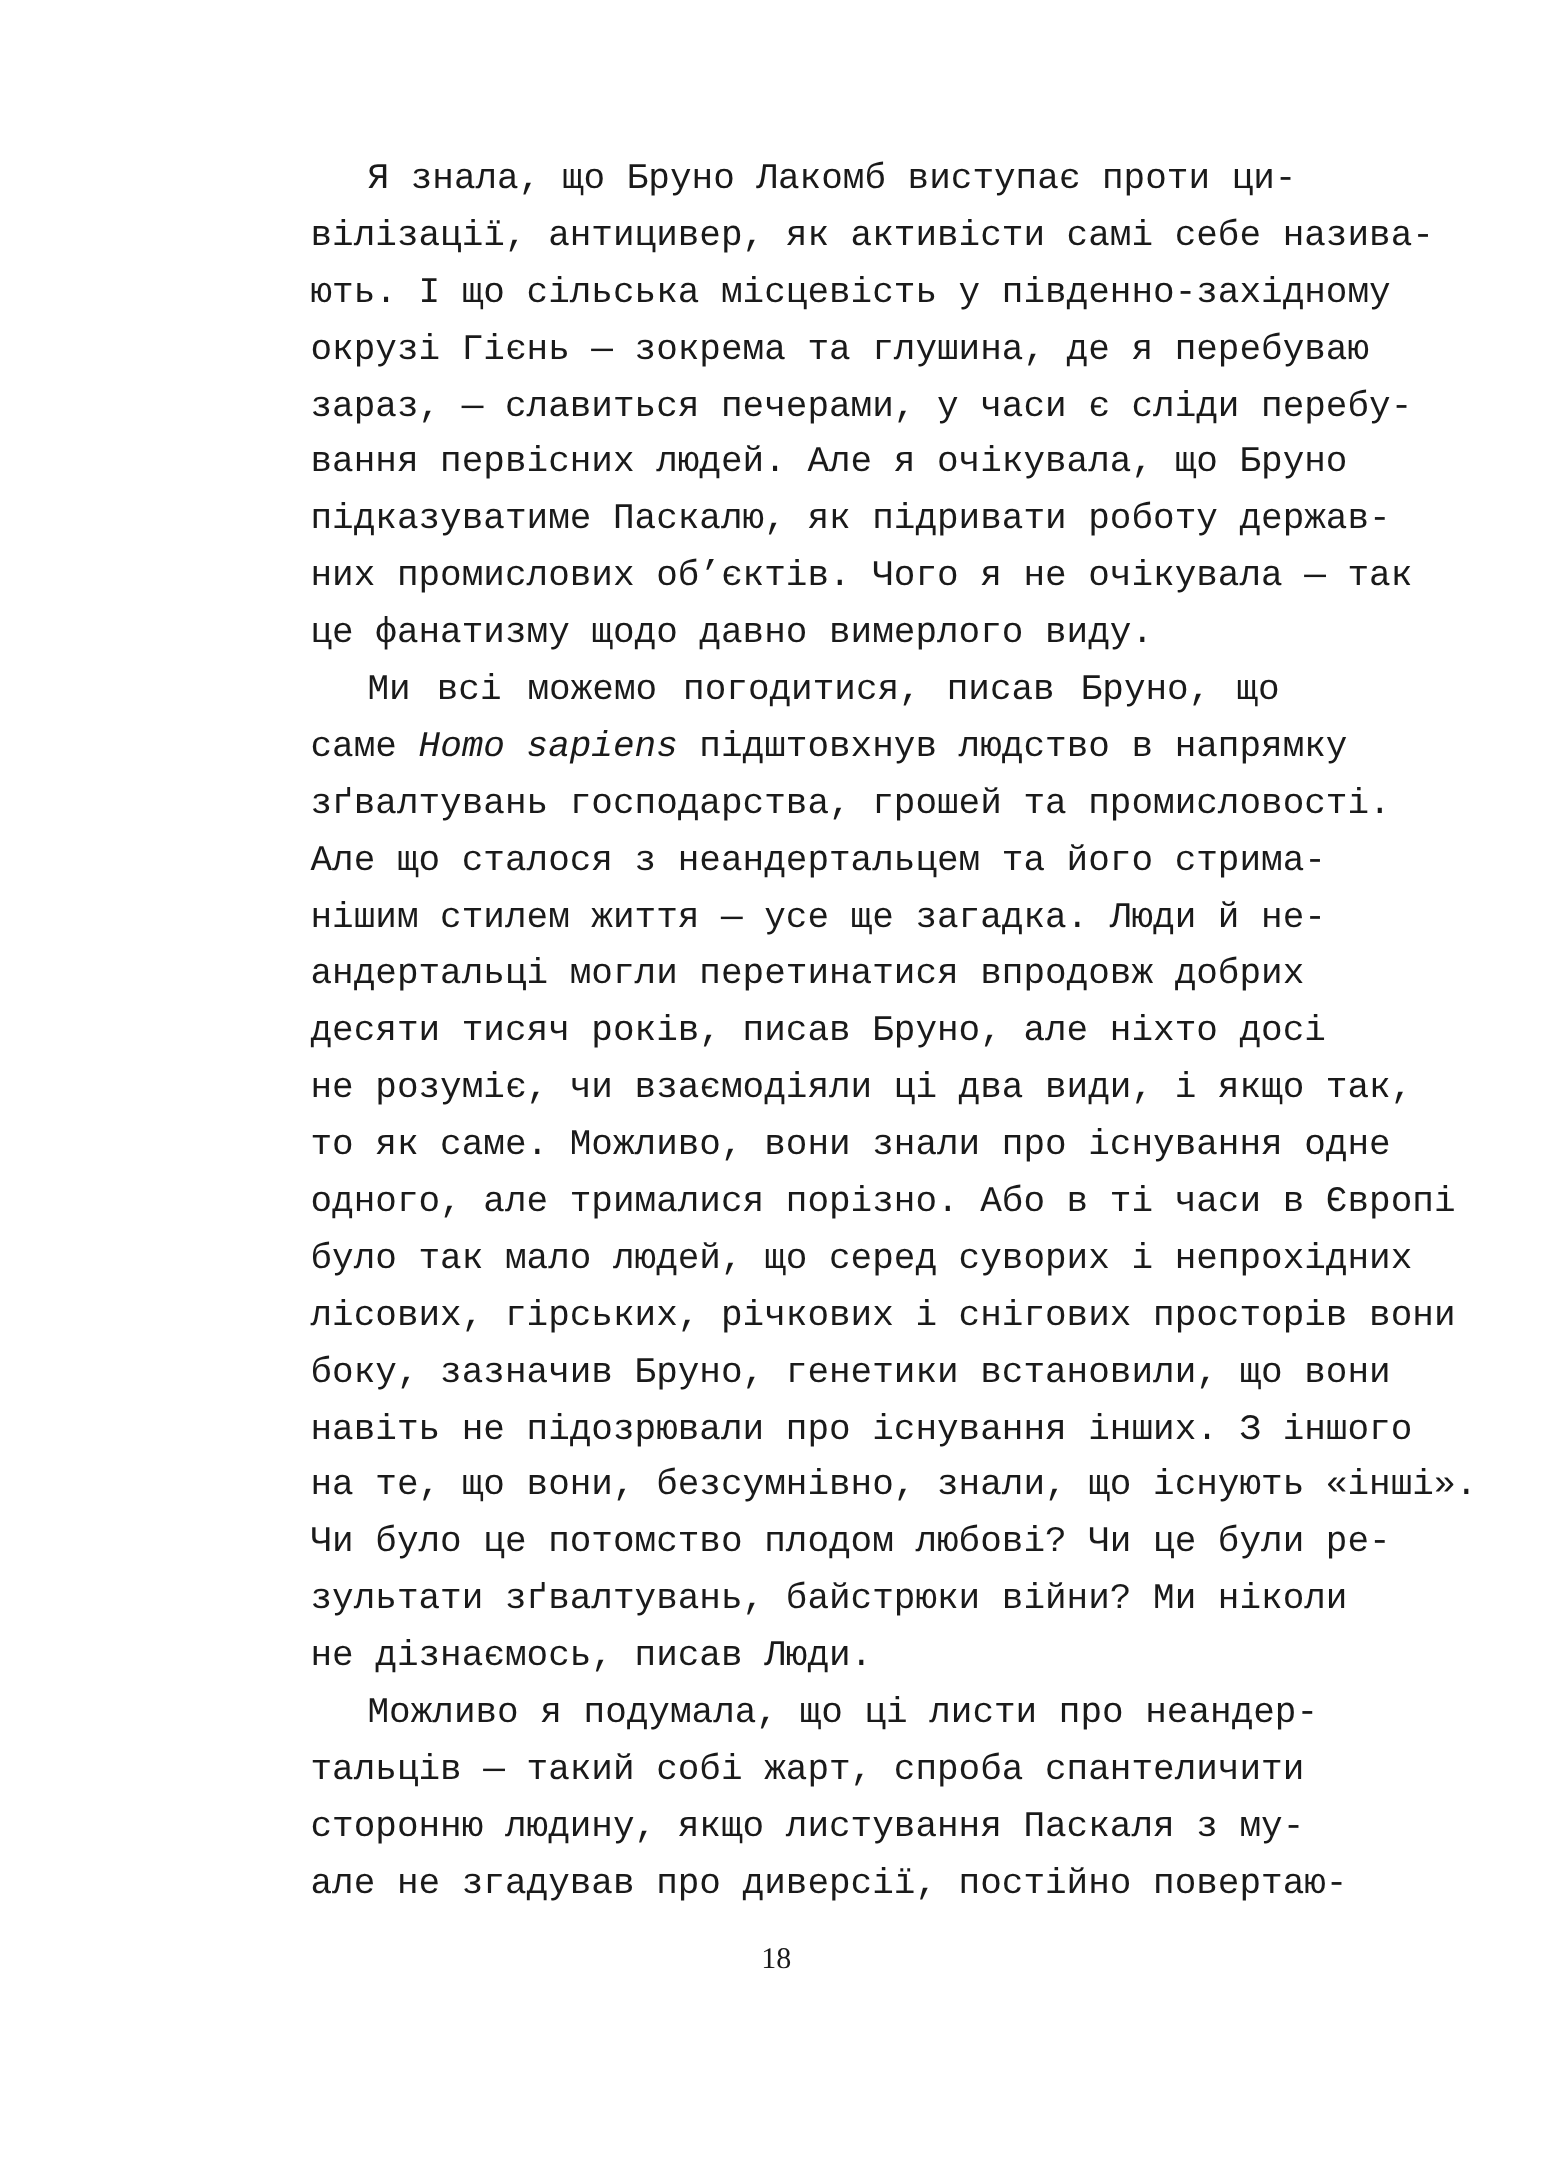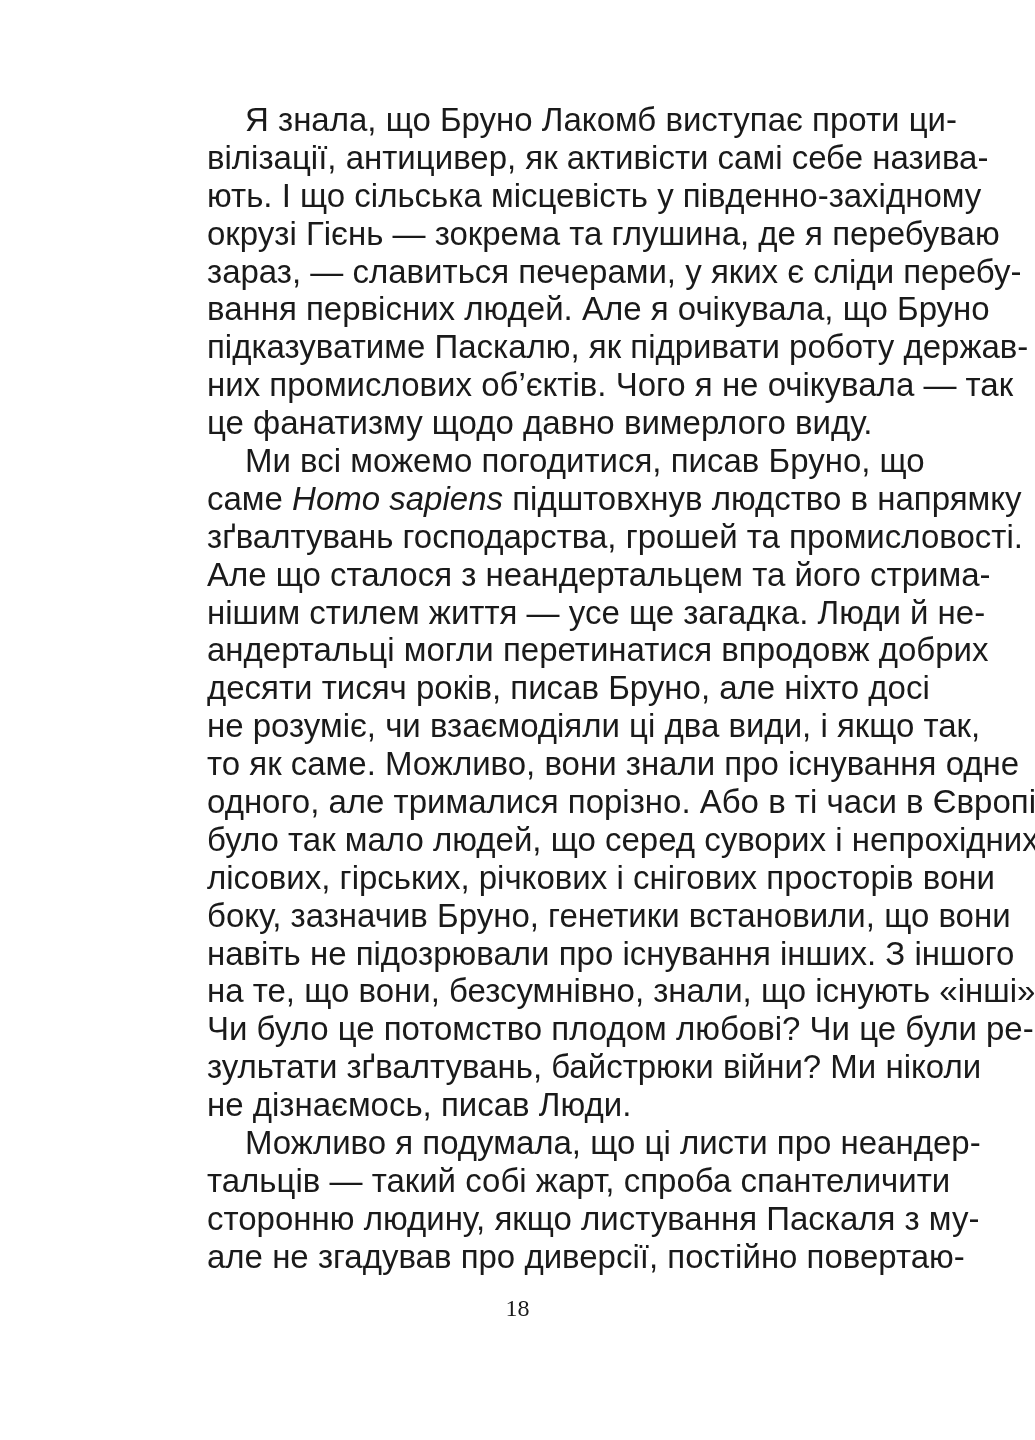--- a/index.html
+++ b/index.html
@@ -1,41 +1,41 @@
 <!DOCTYPE html>
 <html><head>
 <meta charset="utf-8">
 <style>
   html, body { margin: 0; padding: 0; background: #ffffff; }
   body { width: 1035px; height: 1440px; position: relative; overflow: hidden; }
   .page {
     position: absolute; left: 207px; top: 101px; width: 646px;
-    font-family: Liberation Sans, sans-serif;
-    font-size: 33px; line-height: 37.9px; color: #1a1a1a;
+    font-family: Liberation Mono, monospace;
+    font-size: 24px; line-height: 37.9px; color: #1a1a1a;
   }
   .line { display: block; white-space: nowrap; text-align: justify; text-align-last: justify; height: 37.9px; }
   .line.last { text-align-last: left; }
   .line.indent { padding-left: 38px; }
   .line i { font-style: italic; }
   .page-number {
     position: absolute; left: 0; width: 1035px; top: 1295px; text-align: center;
-    font-family: "Liberation Serif", "DejaVu Serif", serif; font-size: 24px; color: #1a1a1a;
+    font-family: "Liberation Serif", "DejaVu Serif", serif; font-size: 20px; color: #1a1a1a;
   }
 </style>
 </head>
 <body>
 
 <div class="page">
 
   <div>
     <span class="line indent">Я знала, що Бруно Лакомб виступає проти ци-</span>
     <span class="line">вілізації, антицивер, як активісти самі себе назива-</span>
     <span class="line">ють. І що сільська місцевість у південно-західному</span>
     <span class="line">окрузі Гієнь — зокрема та глушина, де я перебуваю</span>
-    <span class="line">зараз, — славиться печерами, у яких є сліди перебу-</span>
+    <span class="line">зараз, — славиться печерами, у часи є сліди перебу-</span>
     <span class="line">вання первісних людей. Але я очікувала, що Бруно</span>
     <span class="line">підказуватиме Паскалю, як підривати роботу держав-</span>
     <span class="line">них промислових об’єктів. Чого я не очікувала — так</span>
     <span class="line last">це фанатизму щодо давно вимерлого виду.</span>
   </div>
 
   <div>
     <span class="line indent">Ми всі можемо погодитися, писав Бруно, що</span>
     <span class="line"><span>саме </span><i>Homo sapiens</i><span> підштовхнув людство в напрямку</span></span>
     <span class="line">зґвалтувань господарства, грошей та промисловості.</span>

